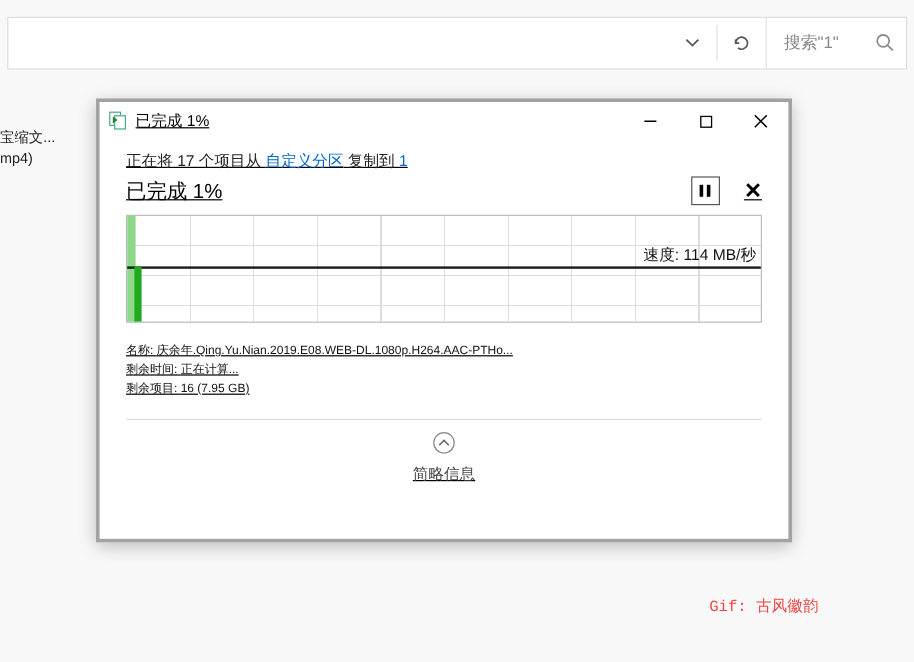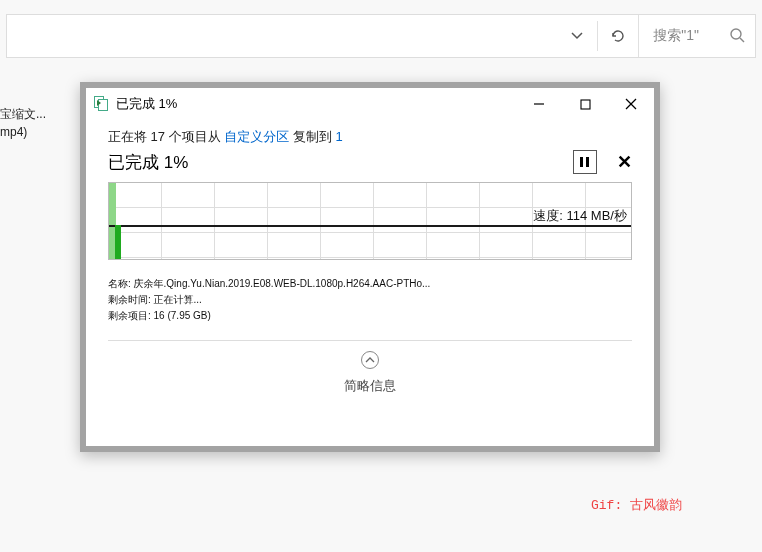--- a/index.html
+++ b/index.html
@@ -32,23 +32,23 @@
   .search-label { font-size:14px; }
   .mag { margin-left:30px; color:#888; }
 
   .bg-file {
     position:absolute; left:0; top:105px; color:#222; font-size:12px; line-height:1.5;
   }
 
   
   .dialog {
     position:absolute; left:80px; top:82px; width:580px; height:370px;
-    background:#fff; border:6px solid #a3a3a3;
+    background:#fff; border:3px solid #a3a3a3;
     box-shadow:0 4px 14px rgba(0,0,0,0.25);
-    display:flex; flex-direction:column;
+    display:flex; flex-direction:column;text-decoration:underline;
   }
   .titlebar {
     height:32px; display:flex; align-items:center; padding-left:8px;
   }
   .title-icon {
     width:16px; height:16px; margin-right:6px; position:relative;
   }
   .title-icon .sheet {
     position:absolute; width:10px; height:12px; border:1px solid #4a8; top:0; left:0; background:#fff;
   }
@@ -78,21 +78,21 @@
   .progress-title { font-size:17px; }
   .action-btns { margin-left:auto; display:flex; gap:20px; align-items:center; }
   .pause-btn {
     width:24px; height:24px; border:1px solid #555; display:flex; align-items:center; justify-content:center;
   }
   .pause-btn .bars { display:flex; gap:3px; }
   .pause-btn .bars span { width:3px; height:10px; background:#000; }
   .cancel-x { font-size:18px; font-weight:bold; line-height:1; }
 
   .graph {
-    margin-top:8px; height:78px; border:1px solid #bbb; position:relative;
+    margin-top:8px; height:90px; border:1px solid #bbb; position:relative;
     background:repeating-linear-gradient(to right, transparent, transparent 52px, #ddd 52px, #ddd 53px),
                repeating-linear-gradient(to bottom, transparent, transparent 24px, #ddd 24px, #ddd 25px);
   }
   .graph .done-slice {
     position:absolute; left:0; top:0; bottom:0; width:1.4%;
     background:#8ed788;
   }
   .graph .baseline {
     position:absolute; left:0; right:0; top:42px; height:2px; background:#1a1a1a;
   }

